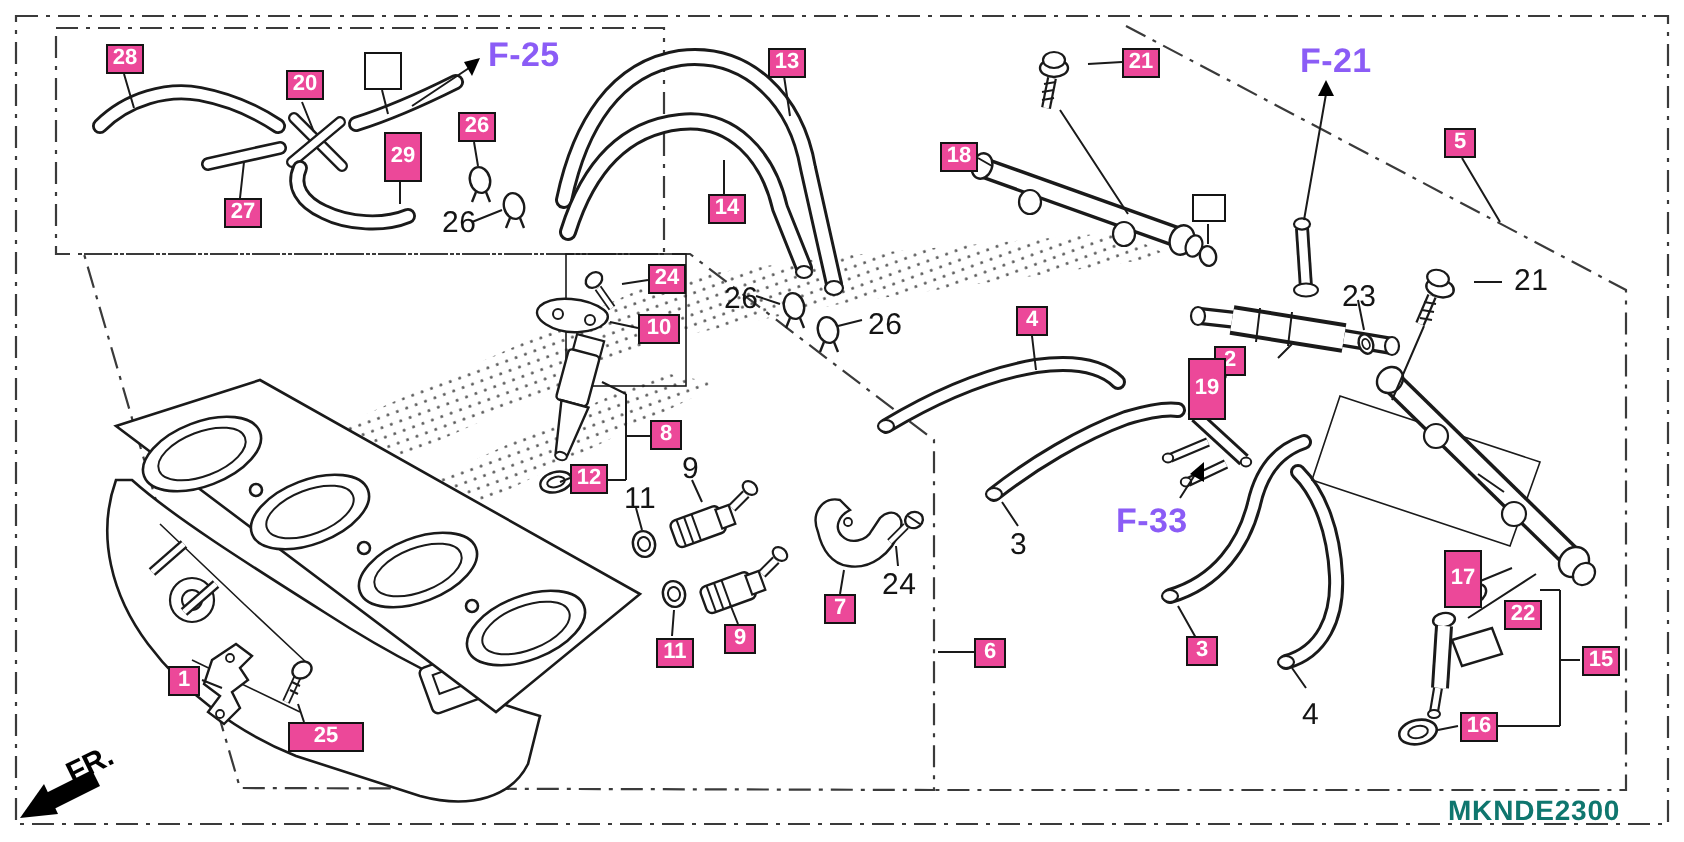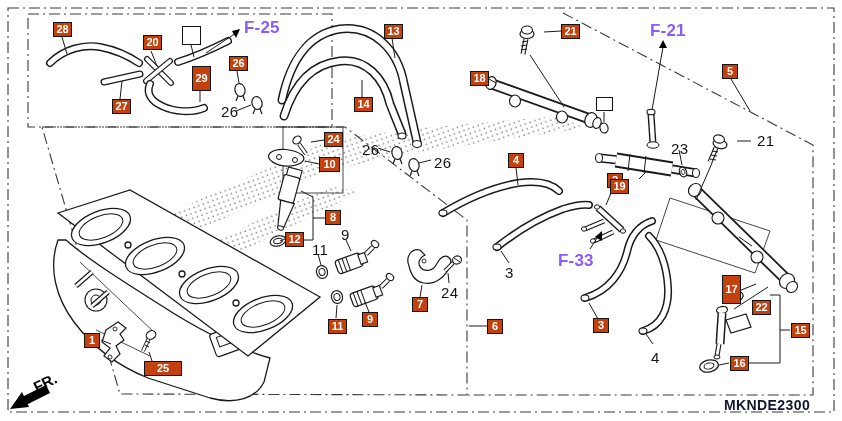--- a/index.html
+++ b/index.html
@@ -1,27 +1,27 @@
 <!DOCTYPE html>
 <html><head>
 <meta charset="utf-8">
 <style>
   html,body{margin:0;padding:0;background:#fff;}
   #stage{position:relative;width:842px;height:421px;background:#ffffff;overflow:hidden;
          font-family:"Liberation Sans",sans-serif;}
   #art{position:absolute;left:0;top:0;}
-  .callout{position:absolute;box-sizing:border-box;background:#c2410c;border:1.5px solid #141414;
+  .callout{position:absolute;box-sizing:border-box;background:#ec4899;border:1.5px solid #141414;
            color:#fff;font:bold 11px/1 "Liberation Sans",sans-serif;display:flex;
            align-items:center;justify-content:center;z-index:5;}
   .plainnum{position:absolute;color:#141414;font:15px/1 "Liberation Sans",sans-serif;
             letter-spacing:.3px;z-index:5;}
   .figref{position:absolute;color:#8b5cf6;font:bold 17px/1 "Liberation Sans",sans-serif;
           letter-spacing:.2px;z-index:5;}
   .emptybox{position:absolute;box-sizing:border-box;background:#fff;border:1.4px solid #141414;z-index:5;}
-  #figcode{position:absolute;left:712px;top:398px;color:#0f172a;
+  #figcode{position:absolute;left:712px;top:398px;color:#0f766e;
            font:bold 14px/1 "Liberation Sans",sans-serif;letter-spacing:.4px;z-index:5;padding-left:12px;}
   #frlabel{position:absolute;left:33px;top:375px;color:#000;
            font:bold 15px/1 "Liberation Sans",sans-serif;transform:rotate(-26deg);z-index:5;}
 </style>
 </head>
 <body>
 
 <div id="stage">
 
 <svg id="art" width="842" height="421" viewBox="0 0 842 421">
@@ -335,21 +335,21 @@
       <div class="callout" style="left: 112px; top: 99px; width: 19px; height: 15px;">27</div>
       <div class="callout" style="left: 384px; top: 24px; width: 19px; height: 15px;">13</div>
       <div class="callout" style="left: 354px; top: 97px; width: 19px; height: 15px;">14</div>
       <div class="callout" style="left: 470px; top: 71px; width: 19px; height: 15px;">18</div>
       <div class="callout" style="left: 561px; top: 24px; width: 19px; height: 15px;">21</div>
       <div class="callout" style="left: 722px; top: 64px; width: 16px; height: 15px;">5</div>
       <div class="callout" style="left: 324px; top: 132px; width: 19px; height: 15px;">24</div>
       <div class="callout" style="left: 319px; top: 157px; width: 21px; height: 15px;">10</div>
       <div class="callout" style="left: 508px; top: 153px; width: 16px; height: 15px;">4</div>
       <div class="callout" style="left: 607px; top: 173px; width: 16px; height: 15px;">2</div>
-      <div class="callout" style="left: 610px; top: 179px; width: 19px; height: 15px;">19</div>
+      <div class="callout" style="left: 594px; top: 179px; width: 19px; height: 31px;">19</div>
       <div class="callout" style="left: 325px; top: 210px; width: 16px; height: 15px;">8</div>
       <div class="callout" style="left: 285px; top: 232px; width: 19px; height: 15px;">12</div>
       <div class="callout" style="left: 722px; top: 230px; width: 19px; height: 29px; margin-top: 45px;">17</div>
       <div class="callout" style="left: 412px; top: 297px; width: 16px; height: 15px;">7</div>
       <div class="callout" style="left: 362px; top: 312px; width: 16px; height: 15px;">9</div>
       <div class="callout" style="left: 328px; top: 319px; width: 19px; height: 15px;">11</div>
       <div class="callout" style="left: 487px; top: 319px; width: 16px; height: 15px;">6</div>
       <div class="callout" style="left: 593px; top: 318px; width: 16px; height: 15px;">3</div>
       <div class="callout" style="left: 752px; top: 288px; width: 19px; height: 15px; margin-top: 12px;">22</div>
       <div class="callout" style="left: 791px; top: 323px; width: 19px; height: 15px;">15</div>

